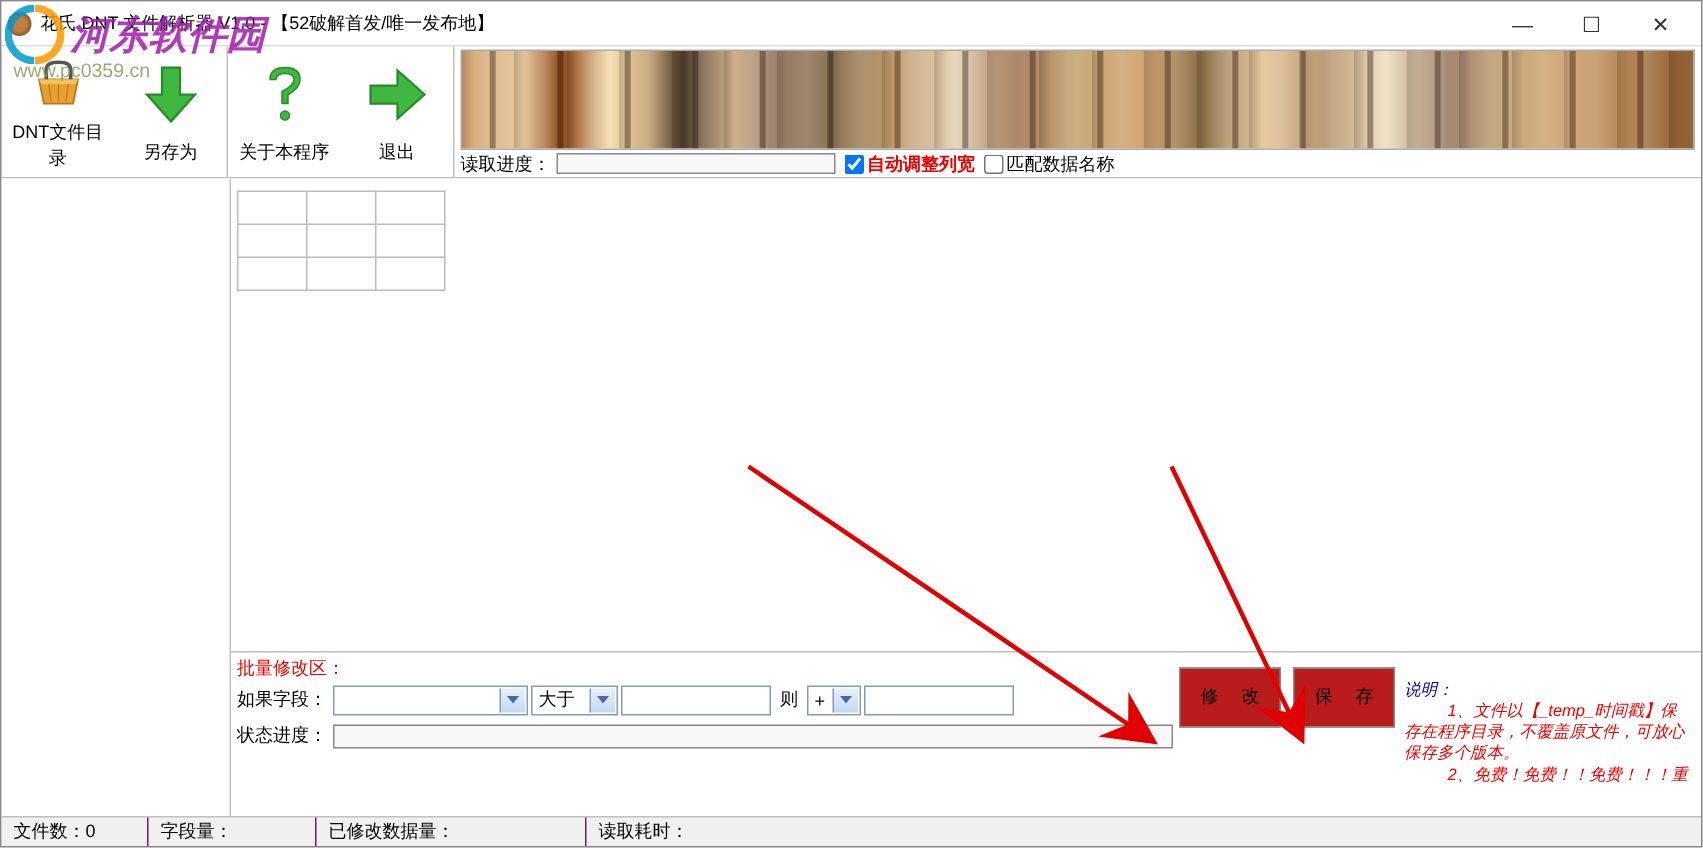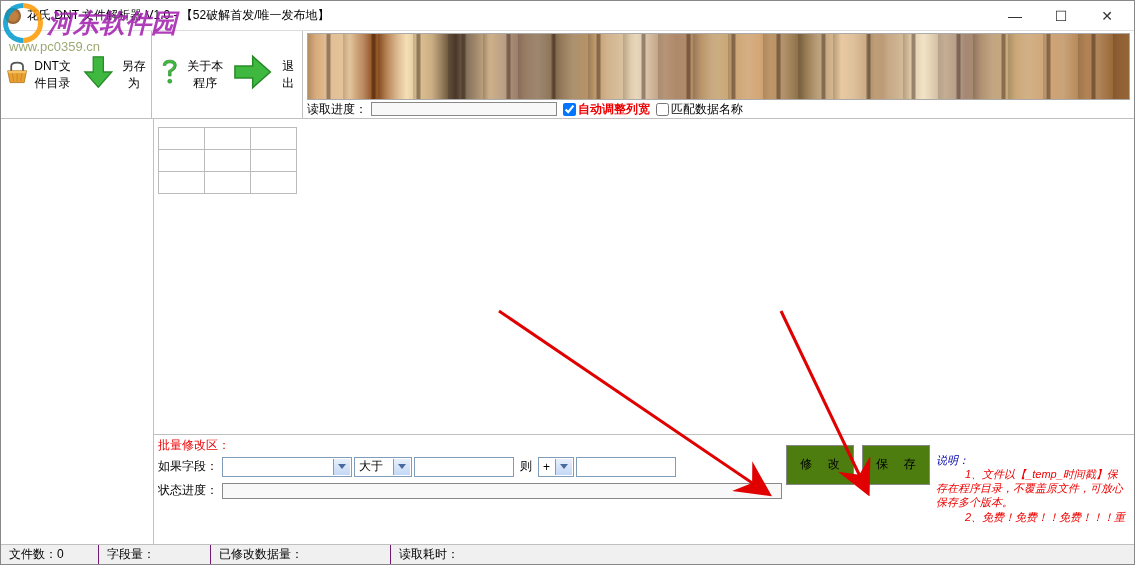--- a/index.html
+++ b/index.html
@@ -46,23 +46,23 @@
       border-bottom: 1px solid #c0c0c0;
     }
     .tool-group {
       display: flex;
       align-items: stretch;
       border-right: 1px solid #c0c0c0;
     }
     .tool-btn {
       width: 75px;
       display: flex;
-      flex-direction: row;
+      flex-direction: column;
       align-items: center;
-      justify-content: flex-start;
+      justify-content: center;
       padding: 4px 2px;
       cursor: default;
     }
     .tool-icon {
       width: 48px; height: 48px;
       margin-bottom: 6px;
     }
     .tool-label { font-size: 12px; color: #000; text-align: center; }
 
     .banner-area {
@@ -222,21 +222,21 @@
       padding: 0 4px;
     }
     .progress-sm {
       height: 16px; width: 560px;
       border: 1px solid #888;
       background: #f8f8f8;
     }
     .big-btn {
       width: 68px; height: 40px;
       border: 1px solid #888;
-      background: #4d7c0f;
+      background: #b91c1c;
       margin: 8px 4px 0 4px;
       display: flex; align-items: center; justify-content: center;
       letter-spacing: 6px;
       padding-left: 6px;
       cursor: default;
     }
     .help-box {
       width: 196px;
       font-size: 11px;
       line-height: 1.3;

